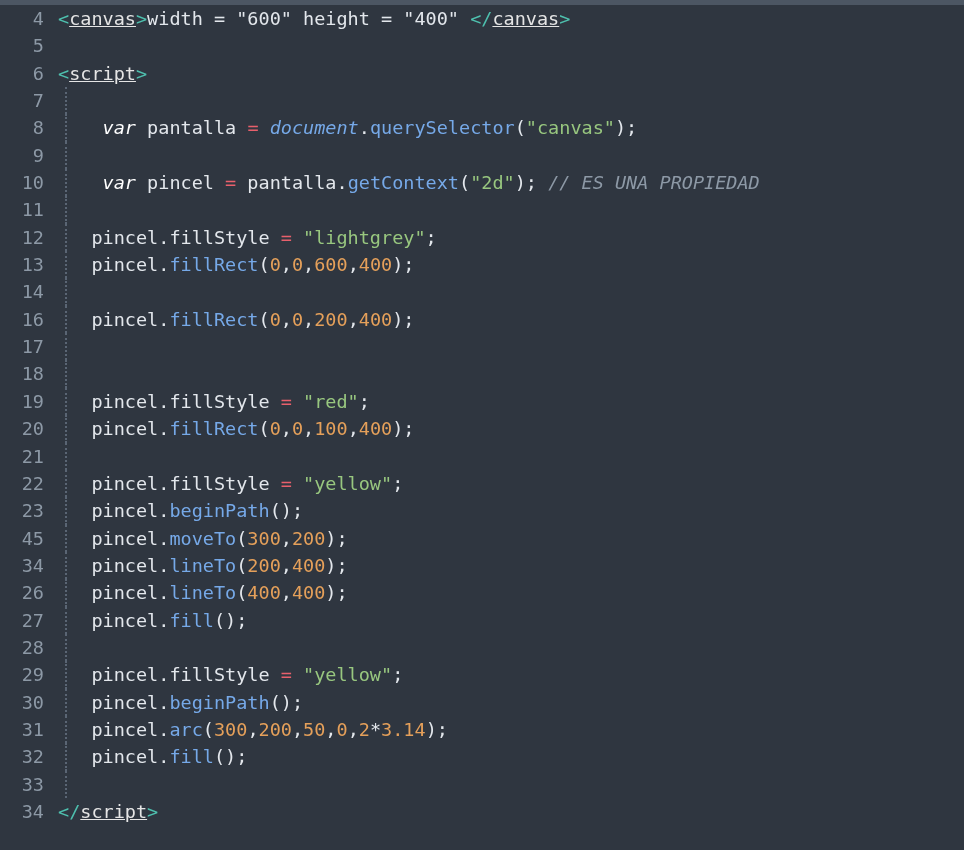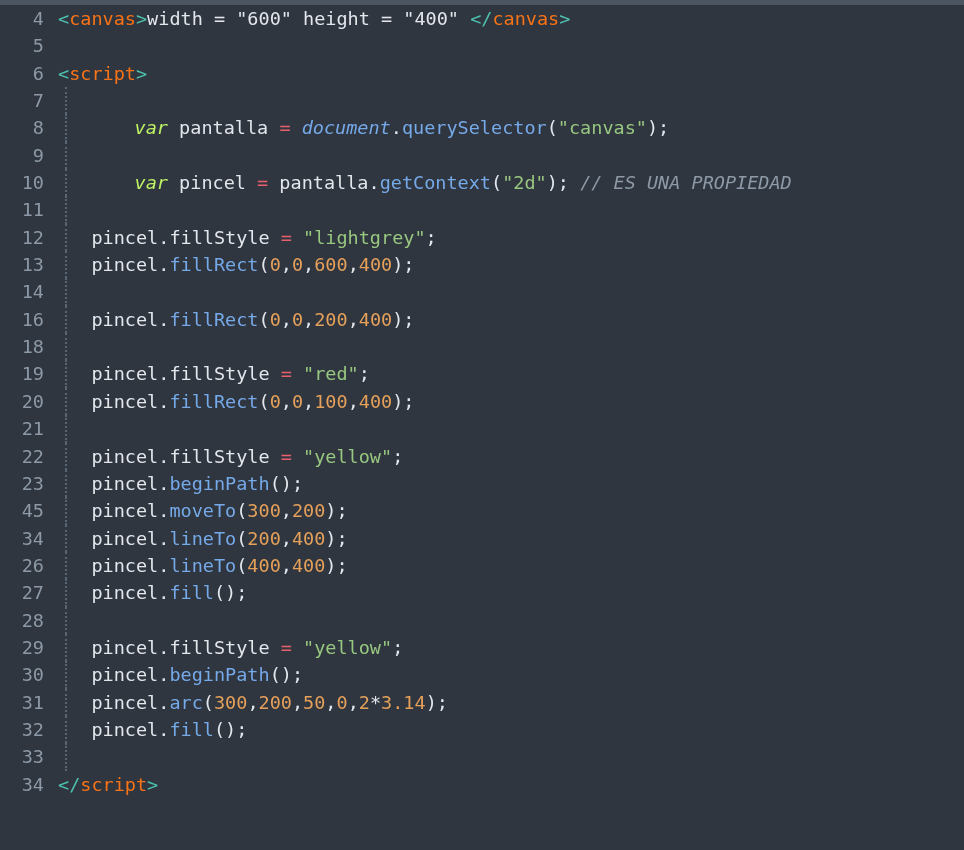--- a/index.html
+++ b/index.html
@@ -57,23 +57,23 @@
     content: "";
     position: absolute;
     left: 65px;
     top: 0;
     width: 0;
     height: 27.35px;
     border-left: 2px dotted #5a6574;
   }
   
   .t-bracket { color: #4ec0ae; }       
-  .t-tag     { color: #f97316; }       
+  .t-tag     { color: #e5e5e5; text-decoration: underline; }       
   .t-plain   { color: #e3e7ec; }       
-  .t-kw      { color: #bef264; font-style: italic; margin-left: 32px; }  
+  .t-kw      { color: #ffffff; font-style: italic; }  
   .t-global  { color: #76a9e8; font-style: italic; }  
   .t-fn      { color: #76a9e8; text-align: center; }       
   .t-str     { color: #98c77f; }       
   .t-num     { color: #e5a05a; }       
   .t-op      { color: #e8606c; }       
   .t-comment { color: #8d99a6; font-style: italic; }       
 </style>
 </head>
 <body>
 
@@ -85,20 +85,21 @@
       <div class="line"><div class="gutter">6</div><div class="content"><span class="t-bracket">&lt;</span><span class="t-tag">script</span><span class="t-bracket">&gt;</span></div></div>
       <div class="line guide"><div class="gutter">7</div><div class="content"></div></div>
       <div class="line guide"><div class="gutter">8</div><div class="content"><span class="t-plain">    </span><span class="t-kw">var</span><span class="t-plain"> pantalla </span><span class="t-op">=</span><span class="t-plain"> </span><span class="t-global">document</span><span class="t-plain">.</span><span class="t-fn">querySelector</span><span class="t-plain">(</span><span class="t-str">"canvas"</span><span class="t-plain">);</span></div></div>
       <div class="line guide"><div class="gutter">9</div><div class="content"></div></div>
       <div class="line guide"><div class="gutter">10</div><div class="content"><span class="t-plain">    </span><span class="t-kw">var</span><span class="t-plain"> pincel </span><span class="t-op">=</span><span class="t-plain"> pantalla.</span><span class="t-fn">getContext</span><span class="t-plain">(</span><span class="t-str">"2d"</span><span class="t-plain">); </span><span class="t-comment">// ES UNA PROPIEDAD</span></div></div>
       <div class="line guide"><div class="gutter">11</div><div class="content"></div></div>
       <div class="line guide"><div class="gutter">12</div><div class="content"><span class="t-plain">   pincel.fillStyle </span><span class="t-op">=</span><span class="t-plain"> </span><span class="t-str">"lightgrey"</span><span class="t-plain">;</span></div></div>
       <div class="line guide"><div class="gutter">13</div><div class="content"><span class="t-plain">   pincel.</span><span class="t-fn">fillRect</span><span class="t-plain">(</span><span class="t-num">0</span><span class="t-plain">,</span><span class="t-num">0</span><span class="t-plain">,</span><span class="t-num">600</span><span class="t-plain">,</span><span class="t-num">400</span><span class="t-plain">);</span></div></div>
       <div class="line guide"><div class="gutter">14</div><div class="content"></div></div>
       <div class="line guide"><div class="gutter">16</div><div class="content"><span class="t-plain">   pincel.</span><span class="t-fn">fillRect</span><span class="t-plain">(</span><span class="t-num">0</span><span class="t-plain">,</span><span class="t-num">0</span><span class="t-plain">,</span><span class="t-num">200</span><span class="t-plain">,</span><span class="t-num">400</span><span class="t-plain">);</span></div></div>
+      <div class="line guide"><div class="gutter">17</div><div class="content"></div></div>
       <div class="line guide"><div class="gutter">18</div><div class="content"></div></div>
       <div class="line guide"><div class="gutter">19</div><div class="content"><span class="t-plain">   pincel.fillStyle </span><span class="t-op">=</span><span class="t-plain"> </span><span class="t-str">"red"</span><span class="t-plain">;</span></div></div>
       <div class="line guide"><div class="gutter">20</div><div class="content"><span class="t-plain">   pincel.</span><span class="t-fn">fillRect</span><span class="t-plain">(</span><span class="t-num">0</span><span class="t-plain">,</span><span class="t-num">0</span><span class="t-plain">,</span><span class="t-num">100</span><span class="t-plain">,</span><span class="t-num">400</span><span class="t-plain">);</span></div></div>
       <div class="line guide"><div class="gutter">21</div><div class="content"></div></div>
       <div class="line guide"><div class="gutter">22</div><div class="content"><span class="t-plain">   pincel.fillStyle </span><span class="t-op">=</span><span class="t-plain"> </span><span class="t-str">"yellow"</span><span class="t-plain">;</span></div></div>
       <div class="line guide"><div class="gutter">23</div><div class="content"><span class="t-plain">   pincel.</span><span class="t-fn">beginPath</span><span class="t-plain">();</span></div></div>
       <div class="line guide"><div class="gutter">45</div><div class="content"><span class="t-plain">   pincel.</span><span class="t-fn">moveTo</span><span class="t-plain">(</span><span class="t-num">300</span><span class="t-plain">,</span><span class="t-num">200</span><span class="t-plain">);</span></div></div>
       <div class="line guide"><div class="gutter">34</div><div class="content"><span class="t-plain">   pincel.</span><span class="t-fn">lineTo</span><span class="t-plain">(</span><span class="t-num">200</span><span class="t-plain">,</span><span class="t-num">400</span><span class="t-plain">);</span></div></div>
       <div class="line guide"><div class="gutter">26</div><div class="content"><span class="t-plain">   pincel.</span><span class="t-fn">lineTo</span><span class="t-plain">(</span><span class="t-num">400</span><span class="t-plain">,</span><span class="t-num">400</span><span class="t-plain">);</span></div></div>
       <div class="line guide"><div class="gutter">27</div><div class="content"><span class="t-plain">   pincel.</span><span class="t-fn">fill</span><span class="t-plain">();</span></div></div>

